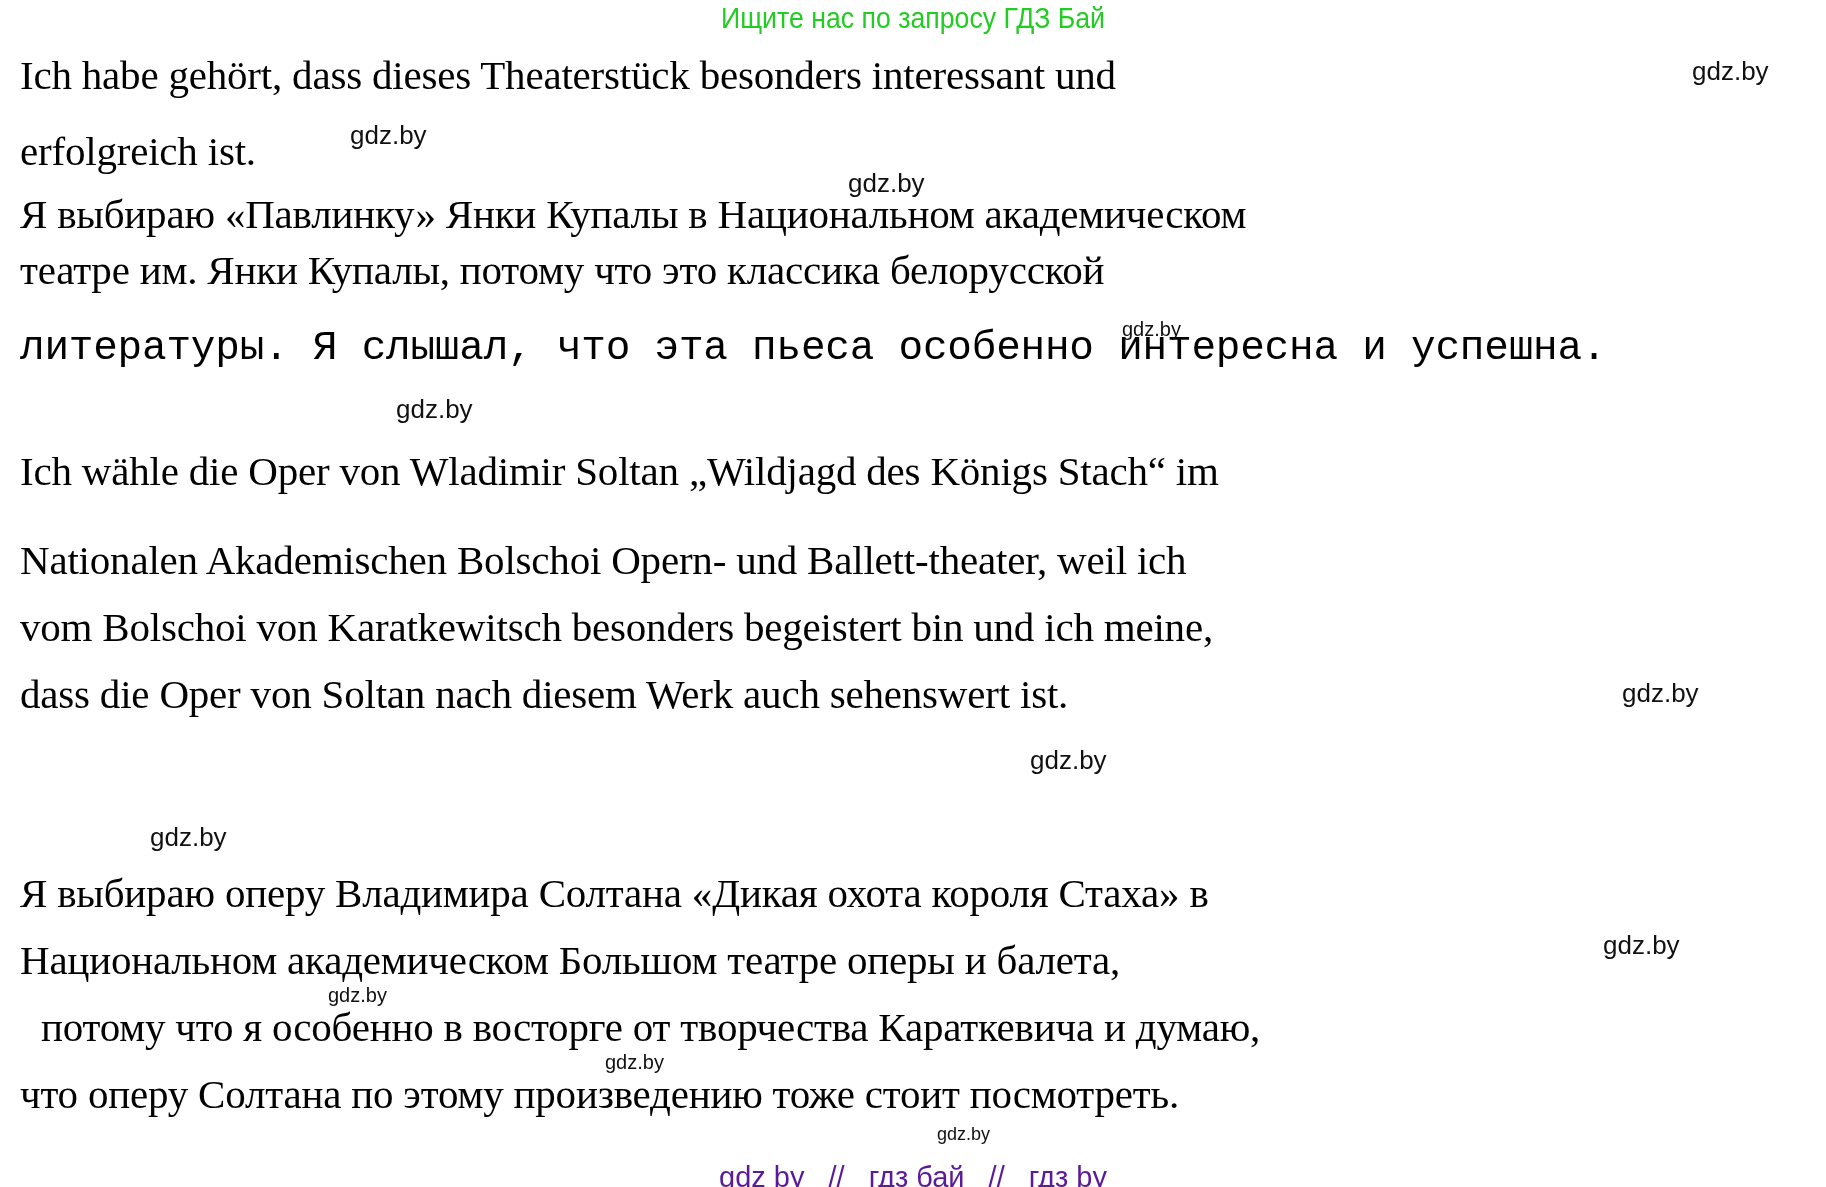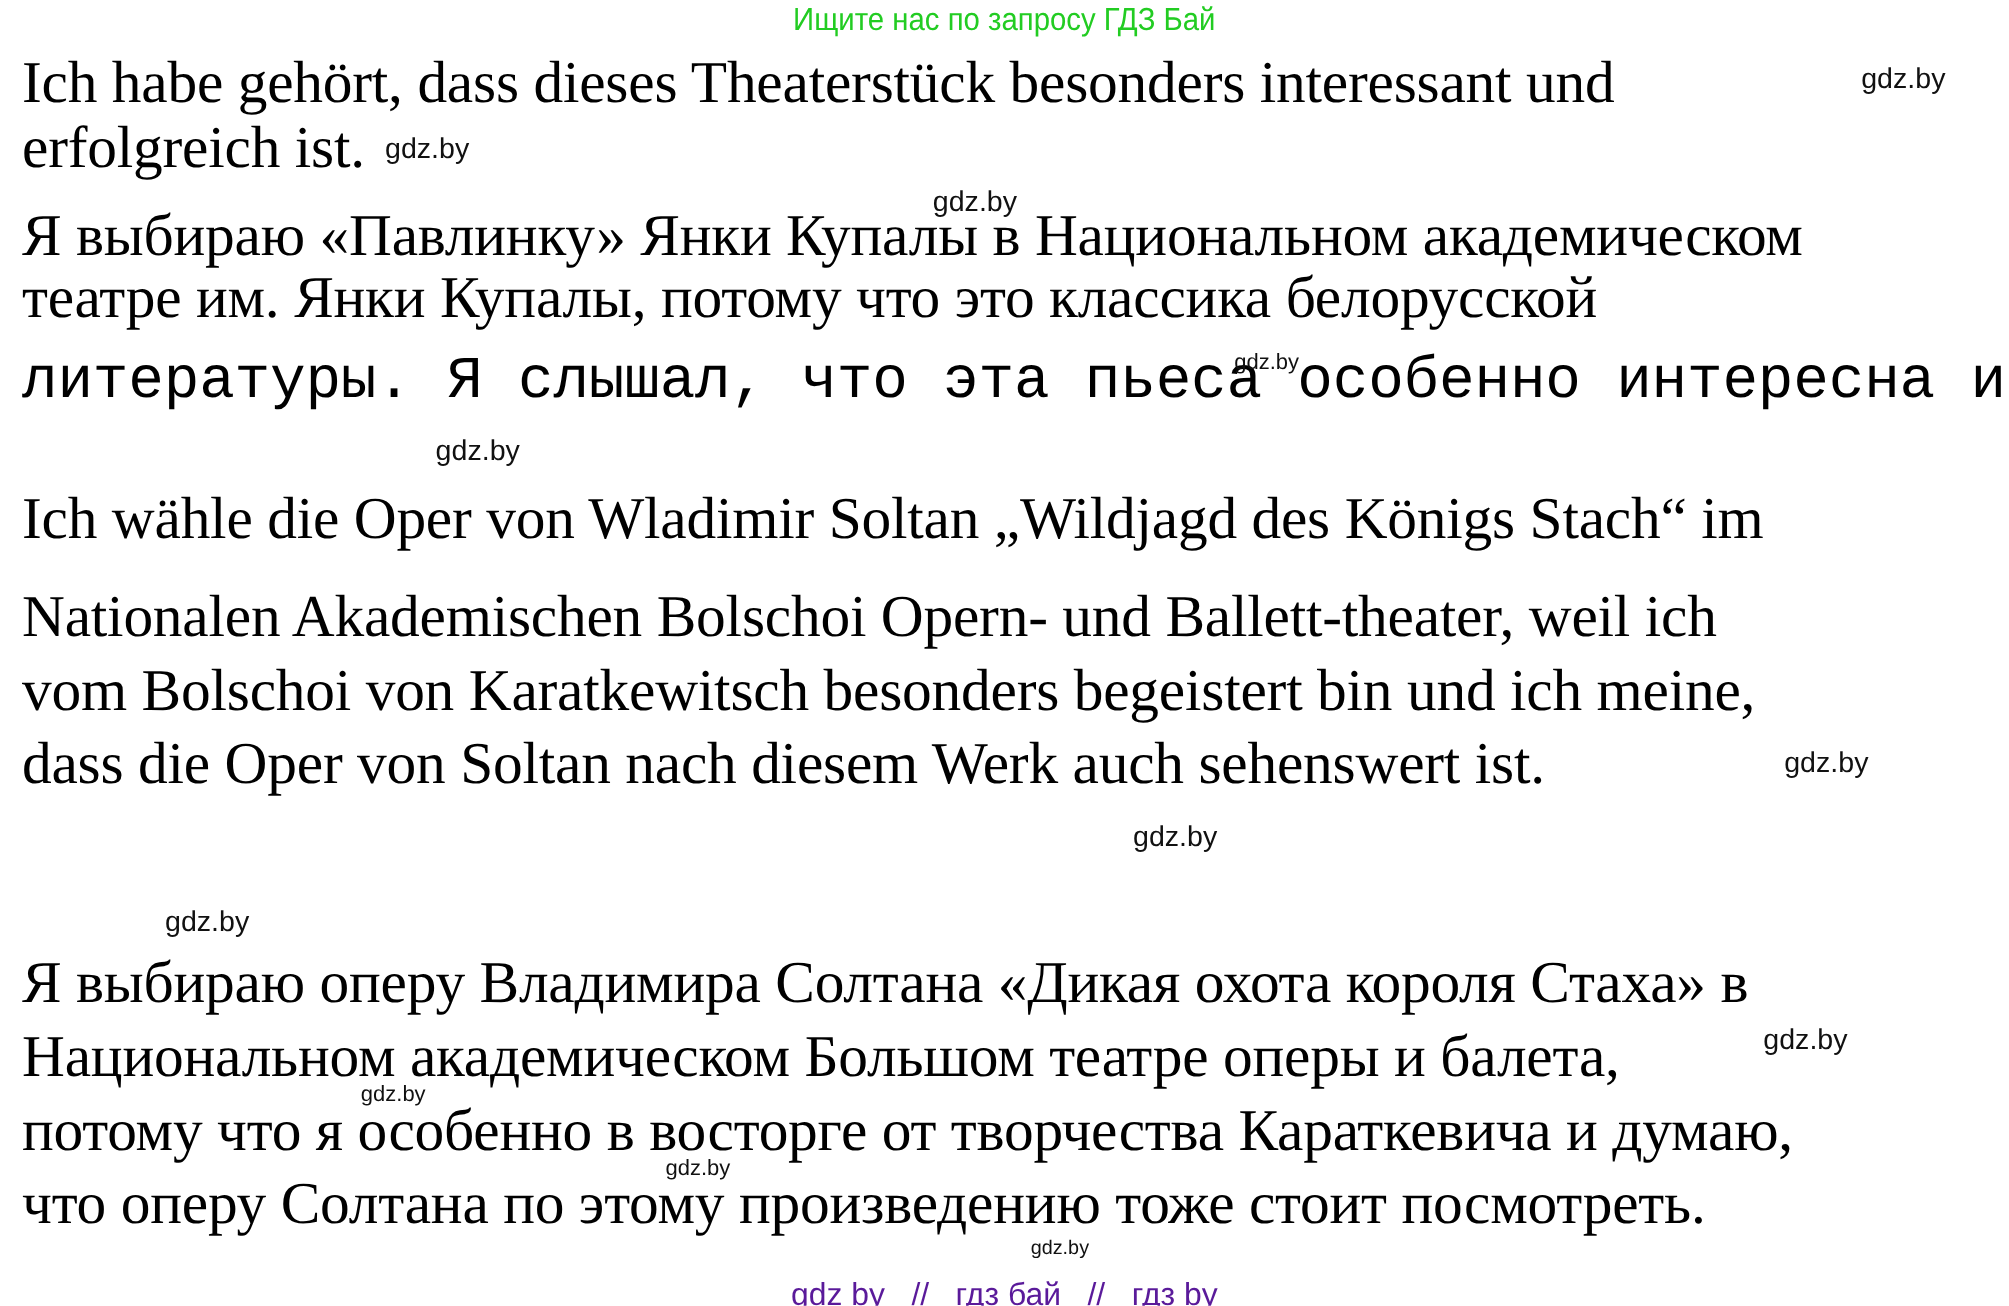--- a/index.html
+++ b/index.html
@@ -23,21 +23,21 @@
       font-size: 29px;
       line-height: 34px;
       color: #22cc22;
       top: 1px;
       transform: scaleX(0.92);
     }
     .line {
       position: absolute;
       left: 20px;
       font-family: "Liberation Serif", serif;
-      font-size: 54px;
+      font-size: 41px;
       line-height: 60px;
       color: #000000;
       white-space: nowrap;
       letter-spacing: -0.2px;
       text-align: center;
     }
     .wm {
       position: absolute;
       font-family: "Liberation Sans", sans-serif;
       font-size: 26px;
@@ -69,34 +69,34 @@
       display: inline-block;
       margin: 0 16px;
     }
   </style>
 </head>
 <body>
 
 <div class="banner">Ищите нас по запросу ГДЗ Бай</div>
 
 <div class="line" style="top:45px;">Ich habe gehört, dass dieses Theaterstück besonders interessant und</div>
-<div class="line" style="top:104px;">erfolgreich ist.</div>
+<div class="line" style="top:121px;">erfolgreich ist.</div>
 
 <div class="line" style="top:184px;">Я выбираю «Павлинку» Янки Купалы в Национальном академическом</div>
 <div class="line" style="top:240px;">театре им. Янки Купалы, потому что это классика белорусской</div>
 <div class="line" style="top:318px;font-family:Liberation Mono, monospace;">литературы. Я слышал, что эта пьеса особенно интересна и успешна.</div>
 
 <div class="line" style="top:441px;">Ich wähle die Oper von Wladimir Soltan „Wildjagd des Königs Stach“ im</div>
 <div class="line" style="top:530px;">Nationalen Akademischen Bolschoi Opern- und Ballett-theater, weil ich</div>
 <div class="line" style="top:597px;">vom Bolschoi von Karatkewitsch besonders begeistert bin und ich meine,</div>
 <div class="line" style="top:664px;">dass die Oper von Soltan nach diesem Werk auch sehenswert ist.</div>
 
 <div class="line" style="top:863px;">Я выбираю оперу Владимира Солтана «Дикая охота короля Стаха» в</div>
 <div class="line" style="top:930px;">Национальном академическом Большом театре оперы и балета,</div>
-<div class="line" style="top:997px;">потому что я особенно в восторге от творчества Караткевича и думаю,</div>
+<div class="line" style="top:997px;margin-left:21px;">потому что я особенно в восторге от творчества Караткевича и думаю,</div>
 <div class="line" style="top:1064px;">что оперу Солтана по этому произведению тоже стоит посмотреть.</div>
 
 <div class="wm" style="left:1692px; top:56px;">gdz.by</div>
 <div class="wm" style="left:350px; top:120px;">gdz.by</div>
 <div class="wm" style="left:848px; top:168px;">gdz.by</div>
 <div class="wm small" style="left:1122px; top:317px;">gdz.by</div>
 <div class="wm" style="left:396px; top:394px;">gdz.by</div>
 <div class="wm" style="left:1622px; top:678px;">gdz.by</div>
 <div class="wm" style="left:1030px; top:745px;">gdz.by</div>
 <div class="wm" style="left:150px; top:822px;">gdz.by</div>

